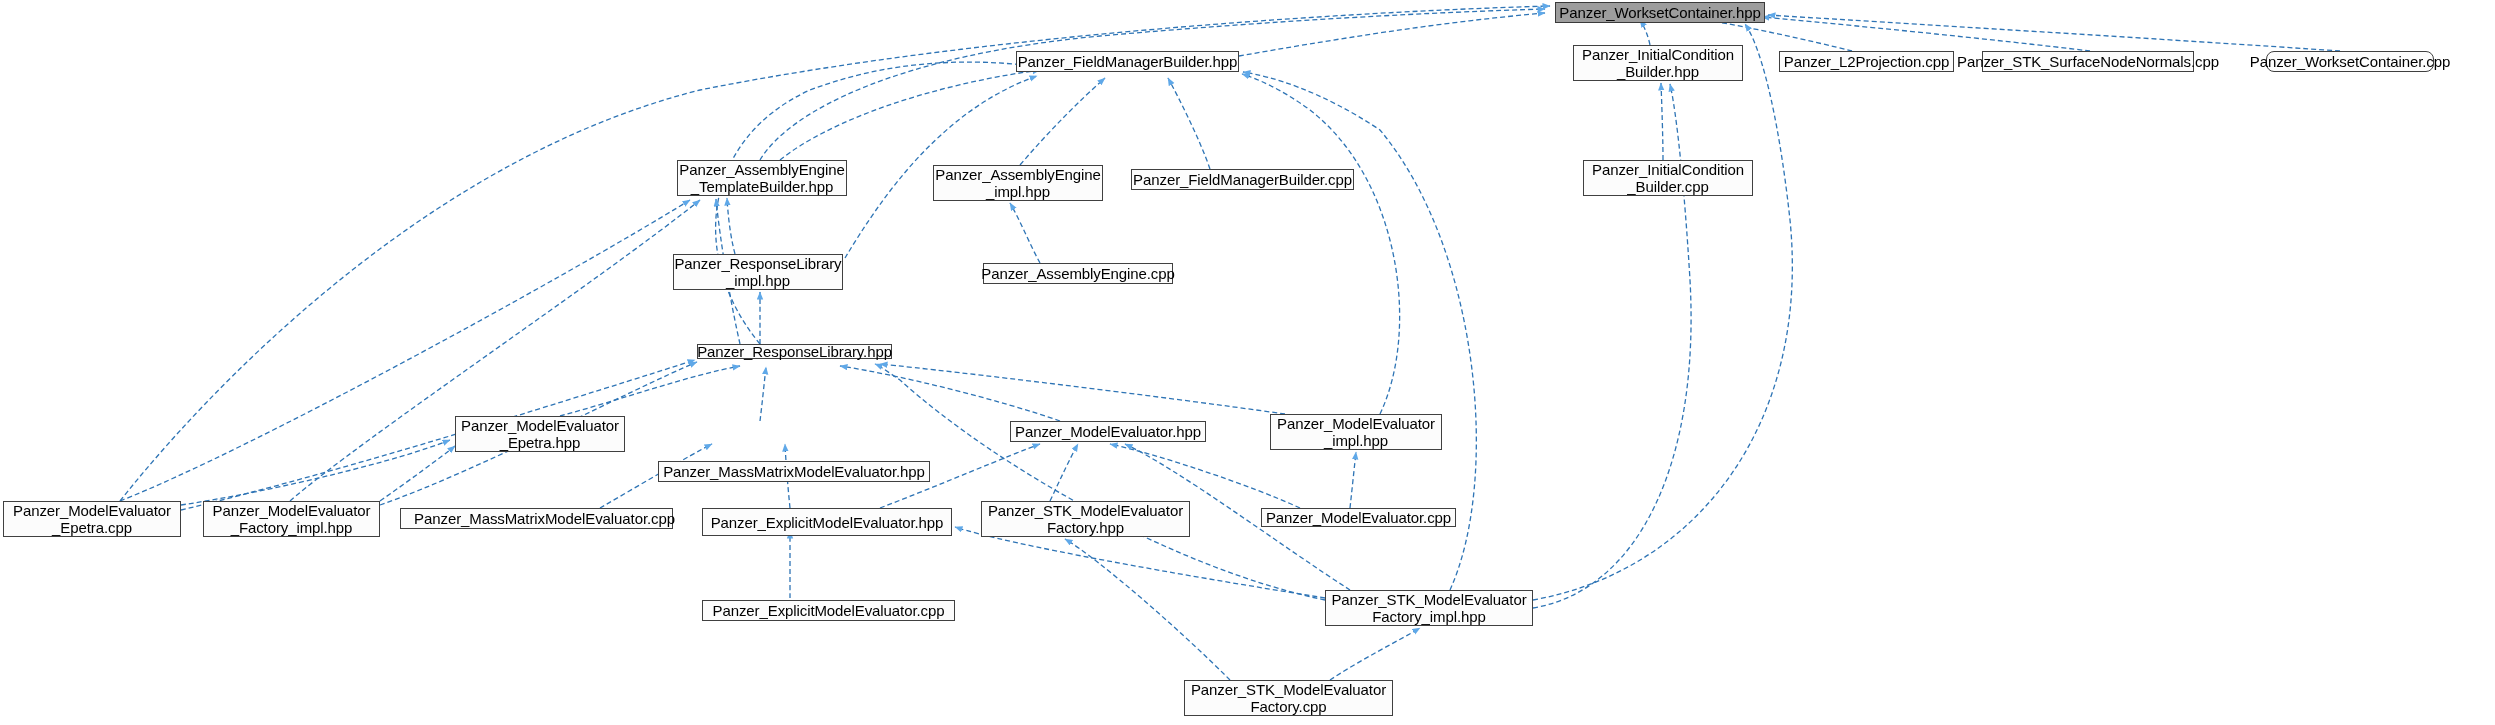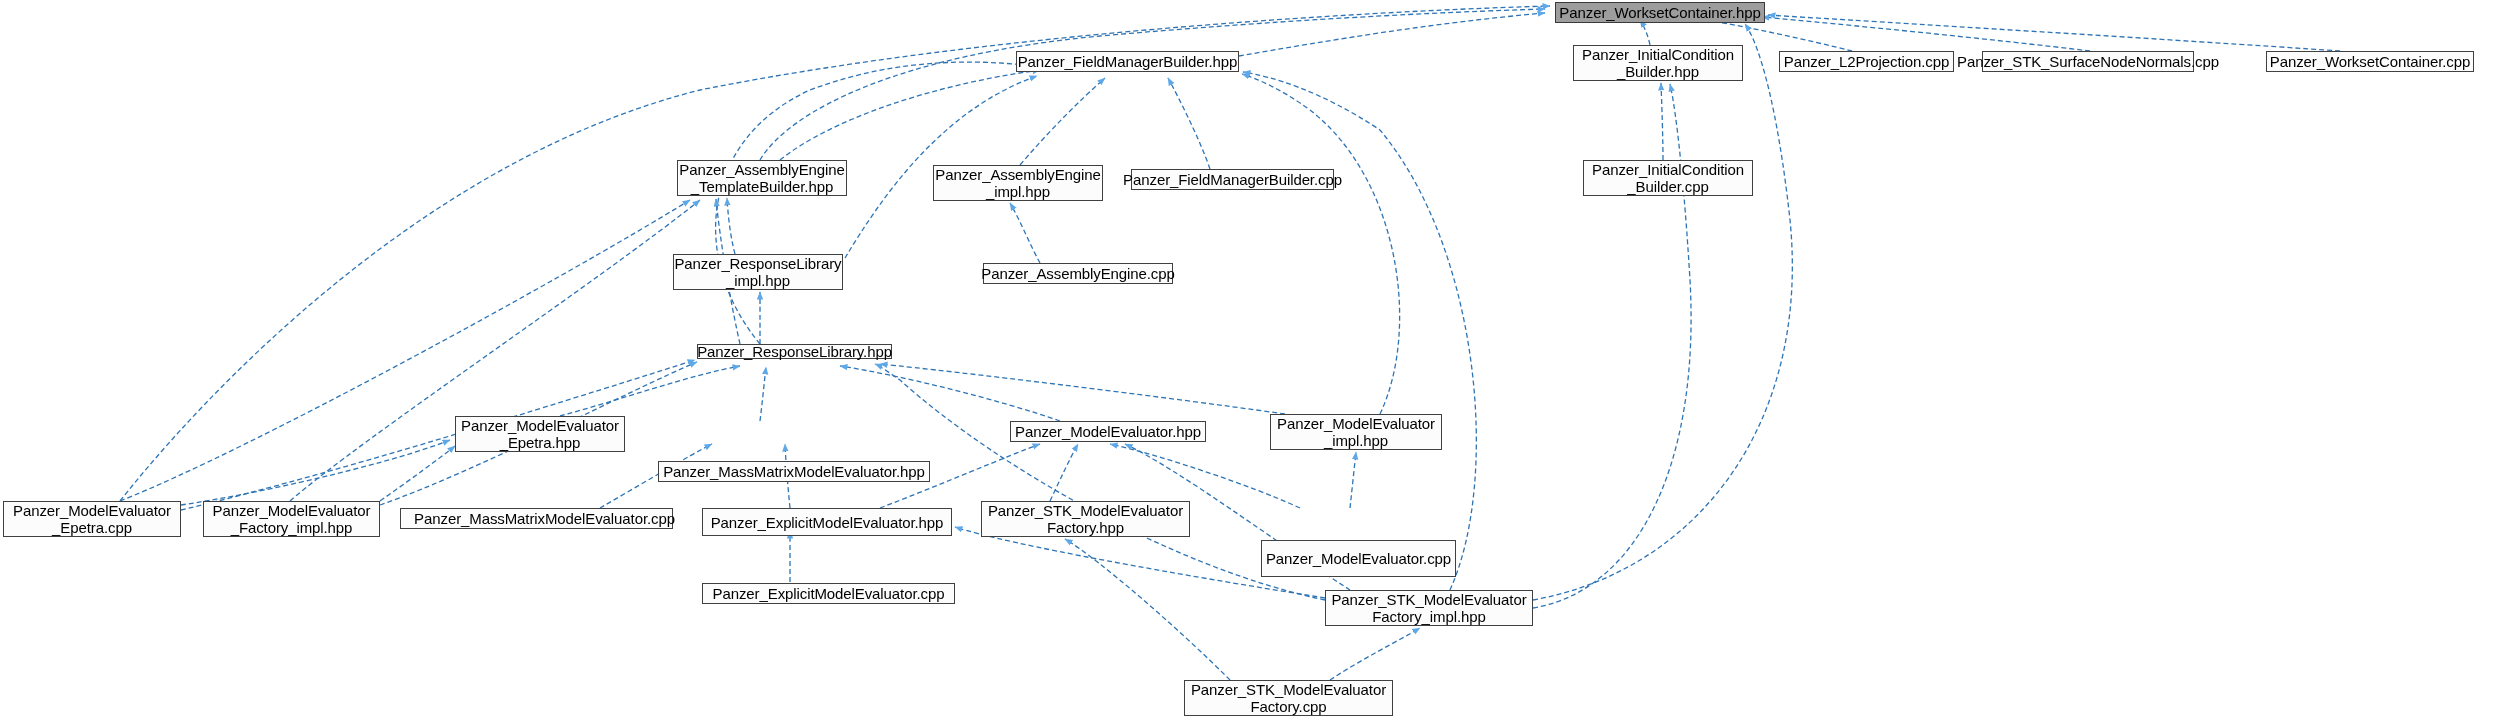--- a/index.html
+++ b/index.html
@@ -89,46 +89,46 @@
         <path d="M 1330 680 C 1360 660, 1400 640, 1420 628" fill="none" stroke="#2e74b5" stroke-width="1.3" stroke-dasharray="5,3" marker-end="url(#arrow)"></path>
       </g>
   </svg>
   <div id="nodes">
       <div class="node root" style="left: 1555px; top: 2px; width: 210px; height: 21px;"><span>Panzer_WorksetContainer.hpp</span></div>
       <div class="node" style="left: 1016px; top: 51px; width: 223px; height: 21px;"><span>Panzer_FieldManagerBuilder.hpp</span></div>
       <div class="node" style="left: 1573px; top: 45px; width: 170px; height: 36px;"><span>Panzer_InitialCondition
 _Builder.hpp</span></div>
       <div class="node" style="left: 1779px; top: 51px; width: 175px; height: 21px;"><span>Panzer_L2Projection.cpp</span></div>
       <div class="node" style="left: 1982px; top: 51px; width: 212px; height: 21px;"><span>Panzer_STK_SurfaceNodeNormals.cpp</span></div>
-      <div class="node" style="left: 2266px; top: 51px; width: 208px; height: 21px;"><span>Panzer_WorksetContainer.cpp</span></div>
+      <div class="node" style="left: 2266px; top: 51px; width: 168px; height: 21px; border-radius: 8px;"><span>Panzer_WorksetContainer.cpp</span></div>
       <div class="node" style="left: 1583px; top: 160px; width: 170px; height: 36px;"><span>Panzer_InitialCondition
 _Builder.cpp</span></div>
       <div class="node" style="left: 677px; top: 160px; width: 170px; height: 36px;"><span>Panzer_AssemblyEngine
 _TemplateBuilder.hpp</span></div>
       <div class="node" style="left: 933px; top: 165px; width: 170px; height: 36px;"><span>Panzer_AssemblyEngine
 _impl.hpp</span></div>
-      <div class="node" style="left: 1131px; top: 169px; width: 203px; height: 21px; justify-content: center;"><span>Panzer_FieldManagerBuilder.cpp</span></div>
+      <div class="node" style="left: 1131px; top: 169px; width: 223px; height: 21px; justify-content: center;"><span>Panzer_FieldManagerBuilder.cpp</span></div>
       <div class="node" style="left: 673px; top: 254px; width: 170px; height: 36px;"><span>Panzer_ResponseLibrary
 _impl.hpp</span></div>
       <div class="node" style="left: 983px; top: 263px; width: 190px; height: 21px;"><span>Panzer_AssemblyEngine.cpp</span></div>
       <div class="node" style="left: 697px; top: 344px; width: 195px; height: 15px; text-align: right;"><span>Panzer_ResponseLibrary.hpp</span></div>
       <div class="node" style="left: 455px; top: 416px; width: 170px; height: 36px;"><span>Panzer_ModelEvaluator
 _Epetra.hpp</span></div>
       <div class="node" style="left: 658px; top: 421px; width: 272px; height: 21px; margin-top: 40px;"><span>Panzer_MassMatrixModelEvaluator.hpp</span></div>
       <div class="node" style="left: 1010px; top: 421px; width: 196px; height: 21px;"><span>Panzer_ModelEvaluator.hpp</span></div>
       <div class="node" style="left: 1270px; top: 414px; width: 172px; height: 36px;"><span>Panzer_ModelEvaluator
 _impl.hpp</span></div>
       <div class="node" style="left: 3px; top: 501px; width: 178px; height: 36px;"><span>Panzer_ModelEvaluator
 _Epetra.cpp</span></div>
       <div class="node" style="left: 203px; top: 501px; width: 177px; height: 36px;"><span>Panzer_ModelEvaluator
 _Factory_impl.hpp</span></div>
       <div class="node" style="left: 400px; top: 508px; width: 273px; height: 21px; padding-left: 16px;"><span>Panzer_MassMatrixModelEvaluator.cpp</span></div>
       <div class="node" style="left: 702px; top: 508px; width: 250px; height: 28px;"><span>Panzer_ExplicitModelEvaluator.hpp</span></div>
       <div class="node" style="left: 981px; top: 501px; width: 209px; height: 36px;"><span>Panzer_STK_ModelEvaluator
 Factory.hpp</span></div>
-      <div class="node" style="left: 1261px; top: 508px; width: 195px; height: 37px; margin-top: 32px;"><span>Panzer_ModelEvaluator.cpp</span></div>
-      <div class="node" style="left: 702px; top: 583px; width: 253px; height: 21px;"><span>Panzer_ExplicitModelEvaluator.cpp</span></div>
+      <div class="node" style="left: 1261px; top: 508px; width: 195px; height: 19px;"><span>Panzer_ModelEvaluator.cpp</span></div>
+      <div class="node" style="left: 702px; top: 600px; width: 253px; height: 21px;"><span>Panzer_ExplicitModelEvaluator.cpp</span></div>
       <div class="node" style="left: 1325px; top: 590px; width: 208px; height: 36px;"><span>Panzer_STK_ModelEvaluator
 Factory_impl.hpp</span></div>
       <div class="node" style="left: 1184px; top: 680px; width: 209px; height: 36px;"><span>Panzer_STK_ModelEvaluator
 Factory.cpp</span></div>
     </div>
 </div>
 
 </body></html>

